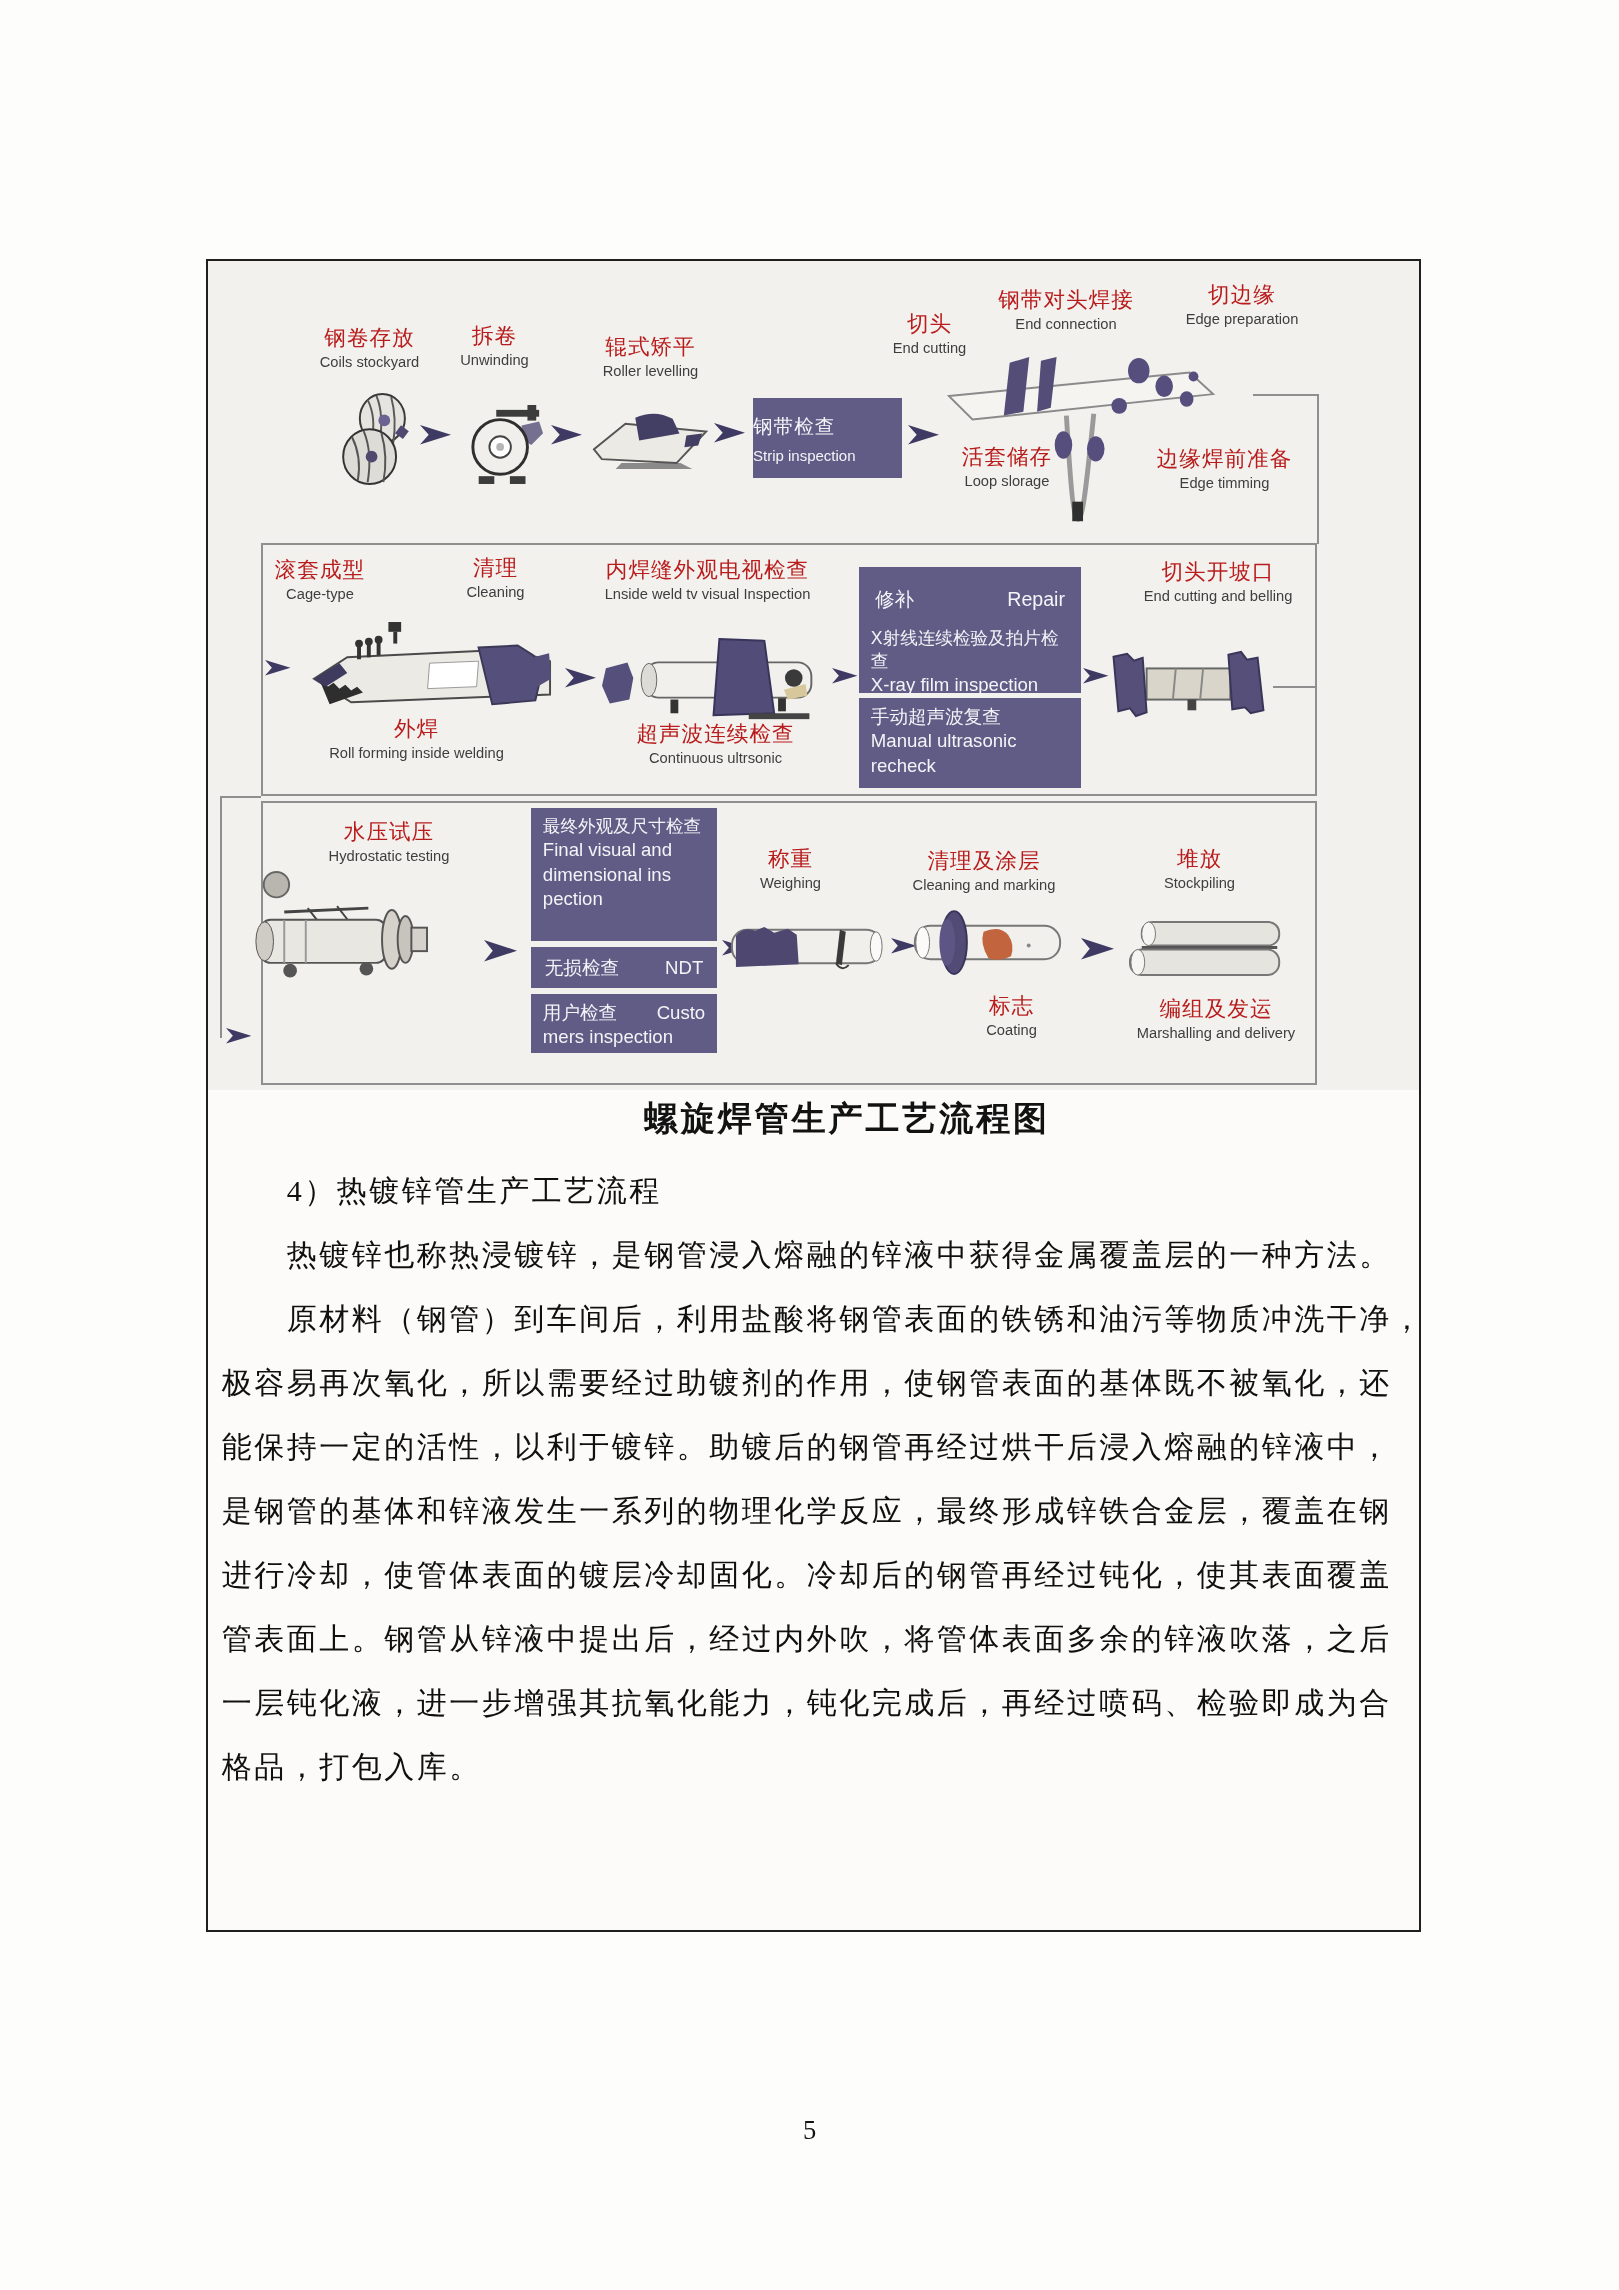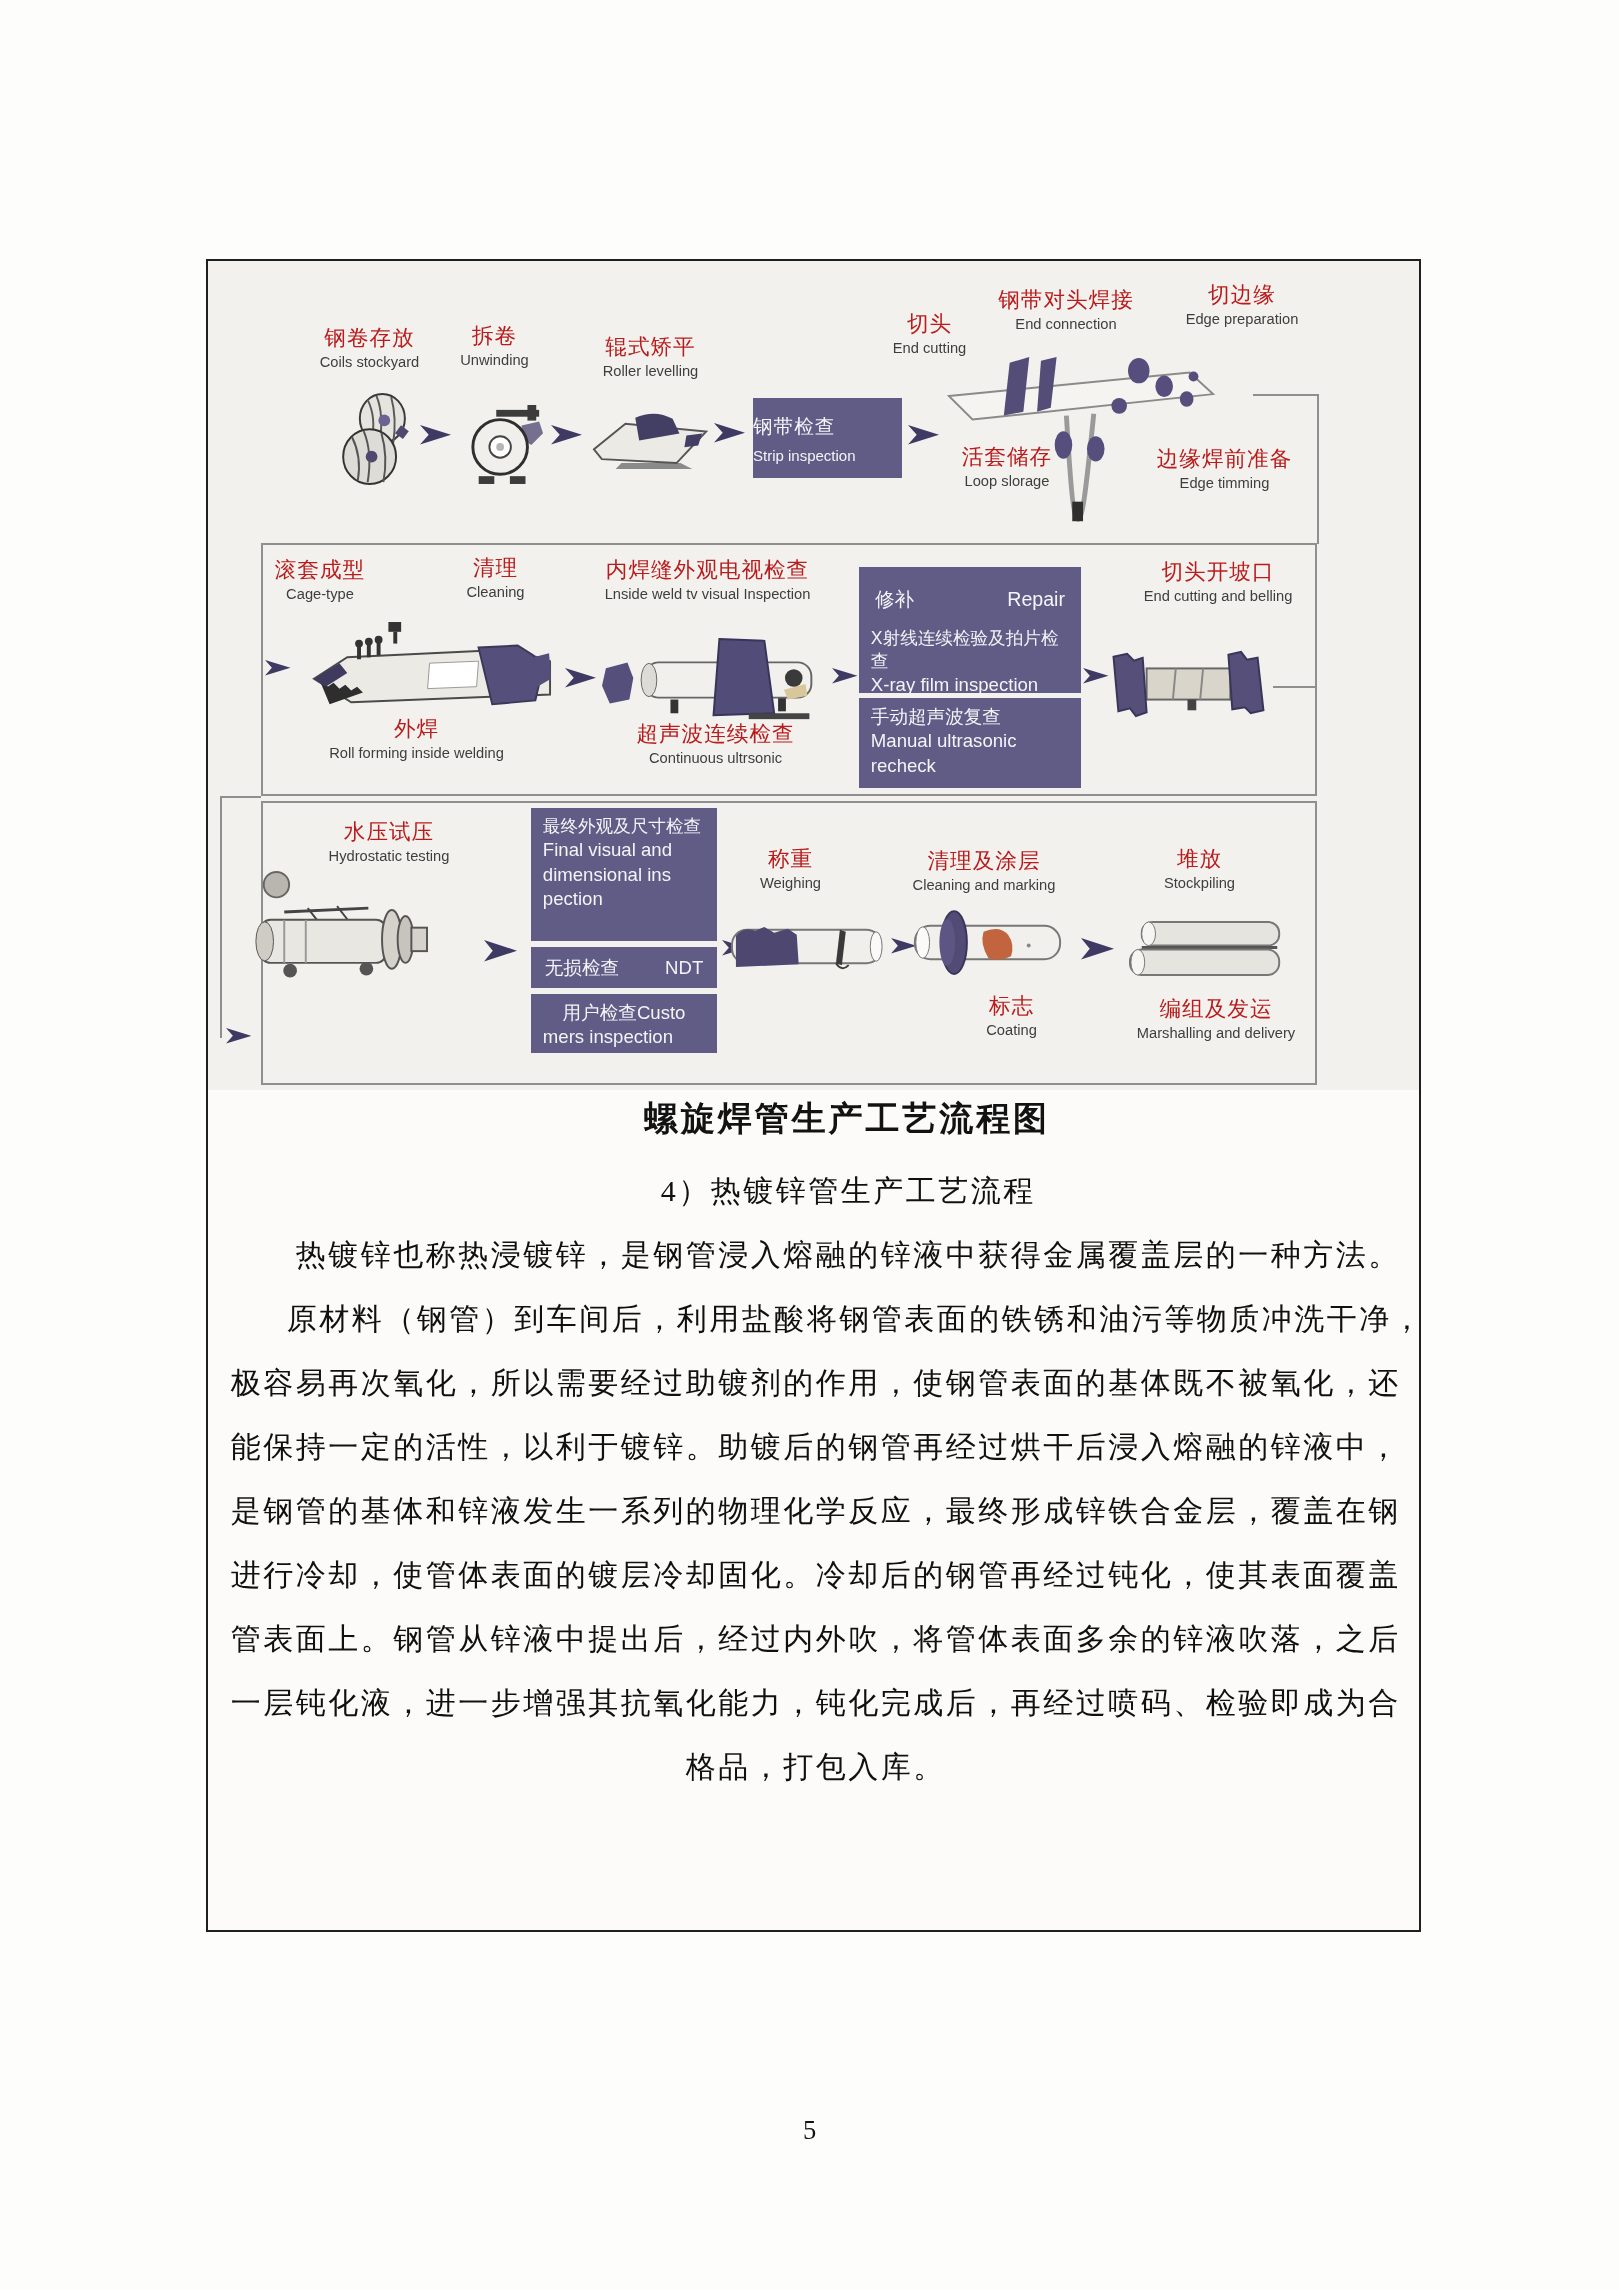--- a/index.html
+++ b/index.html
@@ -18,21 +18,21 @@
   .pbox.multiline{padding:6.9px 11.8px;font-size:18.6px;line-height:1.32;text-align:left;}
   .pbox .row{display:flex;justify-content:space-between;align-items:center;height:100%;}
   .rowrect{position:absolute;border:2px solid #8f8f8f;box-sizing:border-box;}
   .cline{position:absolute;background:#8f8f8f;}
   .arrow{position:absolute;line-height:0;}
   .caption{position:absolute;left:0;top:835px;width:1211px;box-sizing:border-box;padding-left:67px;
         text-align:center;font-family:"Liberation Serif","DejaVu Serif",serif;
         font-size:34px;font-weight:bold;letter-spacing:2.9px;color:#121212;}
   .bodytext{position:absolute;left:13.7px;top:898px;width:1188px;
         font-family:"Liberation Serif","DejaVu Serif",serif;font-size:30px;
-        letter-spacing:2.5px;color:#101010;text-align:center;}
+        letter-spacing:2.5px;color:#101010;}
   .bodytext .tline{height:64px;line-height:64px;white-space:nowrap;}
   .bodytext .indent{padding-left:65px;}
   .pagenum{position:absolute;left:0;top:2115px;width:1619px;text-align:center;
         font-family:"Liberation Serif","DejaVu Serif",serif;font-size:26.5px;color:#111;}
   svg{display:block;}
 </style>
 </head>
 <body>
 
 <div class="page">
@@ -290,21 +290,21 @@
       <div>dimensional ins</div>
       <div>pection</div>
     </div>
     <div class="pbox" style="left:323px;top:684px;width:186px;height:43px;padding:0 13.7px;border-top:2px solid #f2f1ed;">
       <div class="row">
         <span style="font-size:18.6px;">无损检查</span>
         <span style="font-size:18.6px;">NDT</span>
       </div>
     </div>
     <div class="pbox multiline" style="left:323px;top:731px;width:186px;height:61px;border-top:2px solid #f2f1ed;">
-      <div style="display:flex;justify-content:center;">
+      <div style="display:flex;justify-content:space-between;">
         <span>用户检查</span>
         <span>Custo</span>
       </div>
       <div>mers inspection</div>
     </div>
     <div class="arrow" style="left:514px;top:678px;">
       <svg width="25.5" height="17.6" viewBox="0 0 26 18">
           <path d="M0 1 L26 9 L0 17 L7 9 Z" fill="#3e3a63"></path>
         </svg>
     </div>

